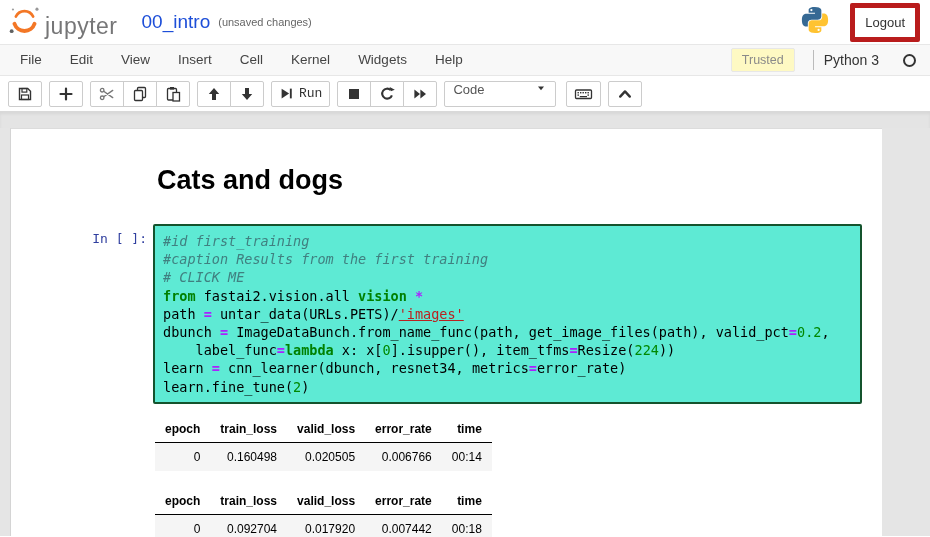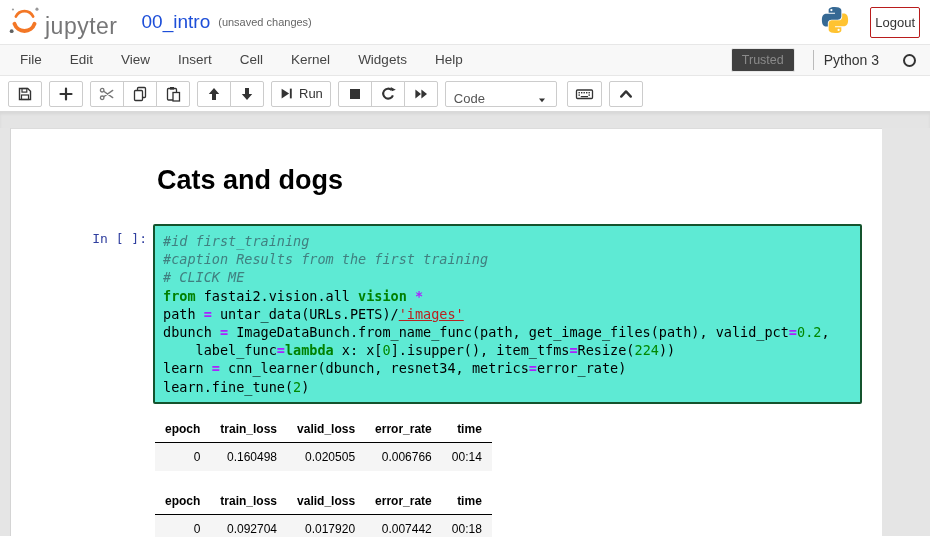--- a/index.html
+++ b/index.html
@@ -7,46 +7,46 @@
     font-family:"Liberation Sans", sans-serif; }
 
   
   #header { height:44px; display:flex; align-items:center; padding-left:8px; background:#fff; }
   .logo { display:flex; align-items:flex-end; cursor:pointer; }
   .logo-text { font-size:23px; color:#767677; margin-left:4px; letter-spacing:.5px; line-height:1; padding-bottom:3px; }
   .nb-title { margin-left:24px; font-size:19px; color:#1d4ed8; }
   .checkpoint { margin-left:8px; font-size:11px; color:#666; }
   .hdr-spacer { flex:1; }
   .py-logo { margin-right:20px; }
-  .logout-btn { margin-right:10px; background:#fff; border:1px solid #b91c1c; border-radius:2px;
-    padding:7px 4px; font-size:13px; color:#333; cursor:pointer; }
+  .logout-btn { margin-right:10px; background:#fff; border:5px solid #b91c1c; border-radius:2px;
+    padding:7px 10px; font-size:13px; color:#333; cursor:pointer; }
 
   
   #menubar { height:32px; background:#f8f8f8; border-top:1px solid #e7e7e7; border-bottom:1px solid #e7e7e7;
     display:flex; align-items:center; padding:0 6px; }
   .menu-item { padding:0 14px; font-size:13.5px; color:#444; line-height:30px; cursor:pointer; }
   .menu-spacer { flex:1; }
-  .trusted-btn { border:1px solid #e7e7e7; border-radius:2px; background:#404040; color:#8a8a8a;
+  .trusted-btn { border:1px solid #e7e7e7; border-radius:2px; background:#fef9c3; color:#8a8a8a;
     font-size:12.5px; padding:4px 10px; margin-right:18px;text-align:right; }
   .kernel-divider { width:1px; height:20px; background:#bbb; margin-right:10px; }
   .kernel-name { font-size:14px; color:#333; margin-right:24px; }
   .kernel-circle { width:13px; height:13px; border:2px solid #333; border-radius:50%; margin-right:8px; }
 
   
   #toolbar { height:35px; background:#fff; display:flex; align-items:center; padding:0 8px; }
   .btn-group { display:inline-flex; margin-right:7px; }
   .tb-btn { height:26px; min-width:34px; display:inline-flex; align-items:center; justify-content:center;
     background:#fff; border:1px solid #ccc; border-radius:2px; cursor:pointer; padding:0 7px; }
   .btn-group .tb-btn + .tb-btn { margin-left:-1px; border-radius:0; }
   .btn-group .tb-btn:first-child { border-radius:2px 0 0 2px; }
-  .btn-group .tb-btn:last-child { border-radius:0 2px 2px 0; }
+  .btn-group .tb-btn:last-child { border-radius:0 2px 2px 0;font-family:Liberation Mono, monospace; }
   .btn-group .tb-btn:only-child { border-radius:2px; }
   .run-label { font-size:13px; color:#333; margin-left:5px; }
   .celltype-select { width:112px; height:26px; border:1px solid #ccc; border-radius:2px; background:#fff;
-    display:inline-flex; align-items:flex-end; justify-content:space-between; padding:0 8px; margin-right:10px; cursor:pointer; }
+    display:inline-flex; align-items:flex-start; justify-content:space-between; padding:0 8px; margin-right:10px; cursor:pointer; }
   .celltype-value { font-size:13px; color:#555; }
   .tb-icon { display:block; }
 
   
   #band { height:17px; background:#e4e4e4; border-top:1px solid #d9d9d9; box-shadow:inset 0 2px 3px rgba(0,0,0,.06); }
   #notebook { height:408px; background:#e5e5e5; }
   #notebook-container { margin-left:10px; width:872px; height:100%; background:#fff;
     border-left:1px solid #d4d4d4; border-top:1px solid #dcdcdc; padding-top:30px; }
 
   .cell { display:flex; margin-bottom:10px; }

